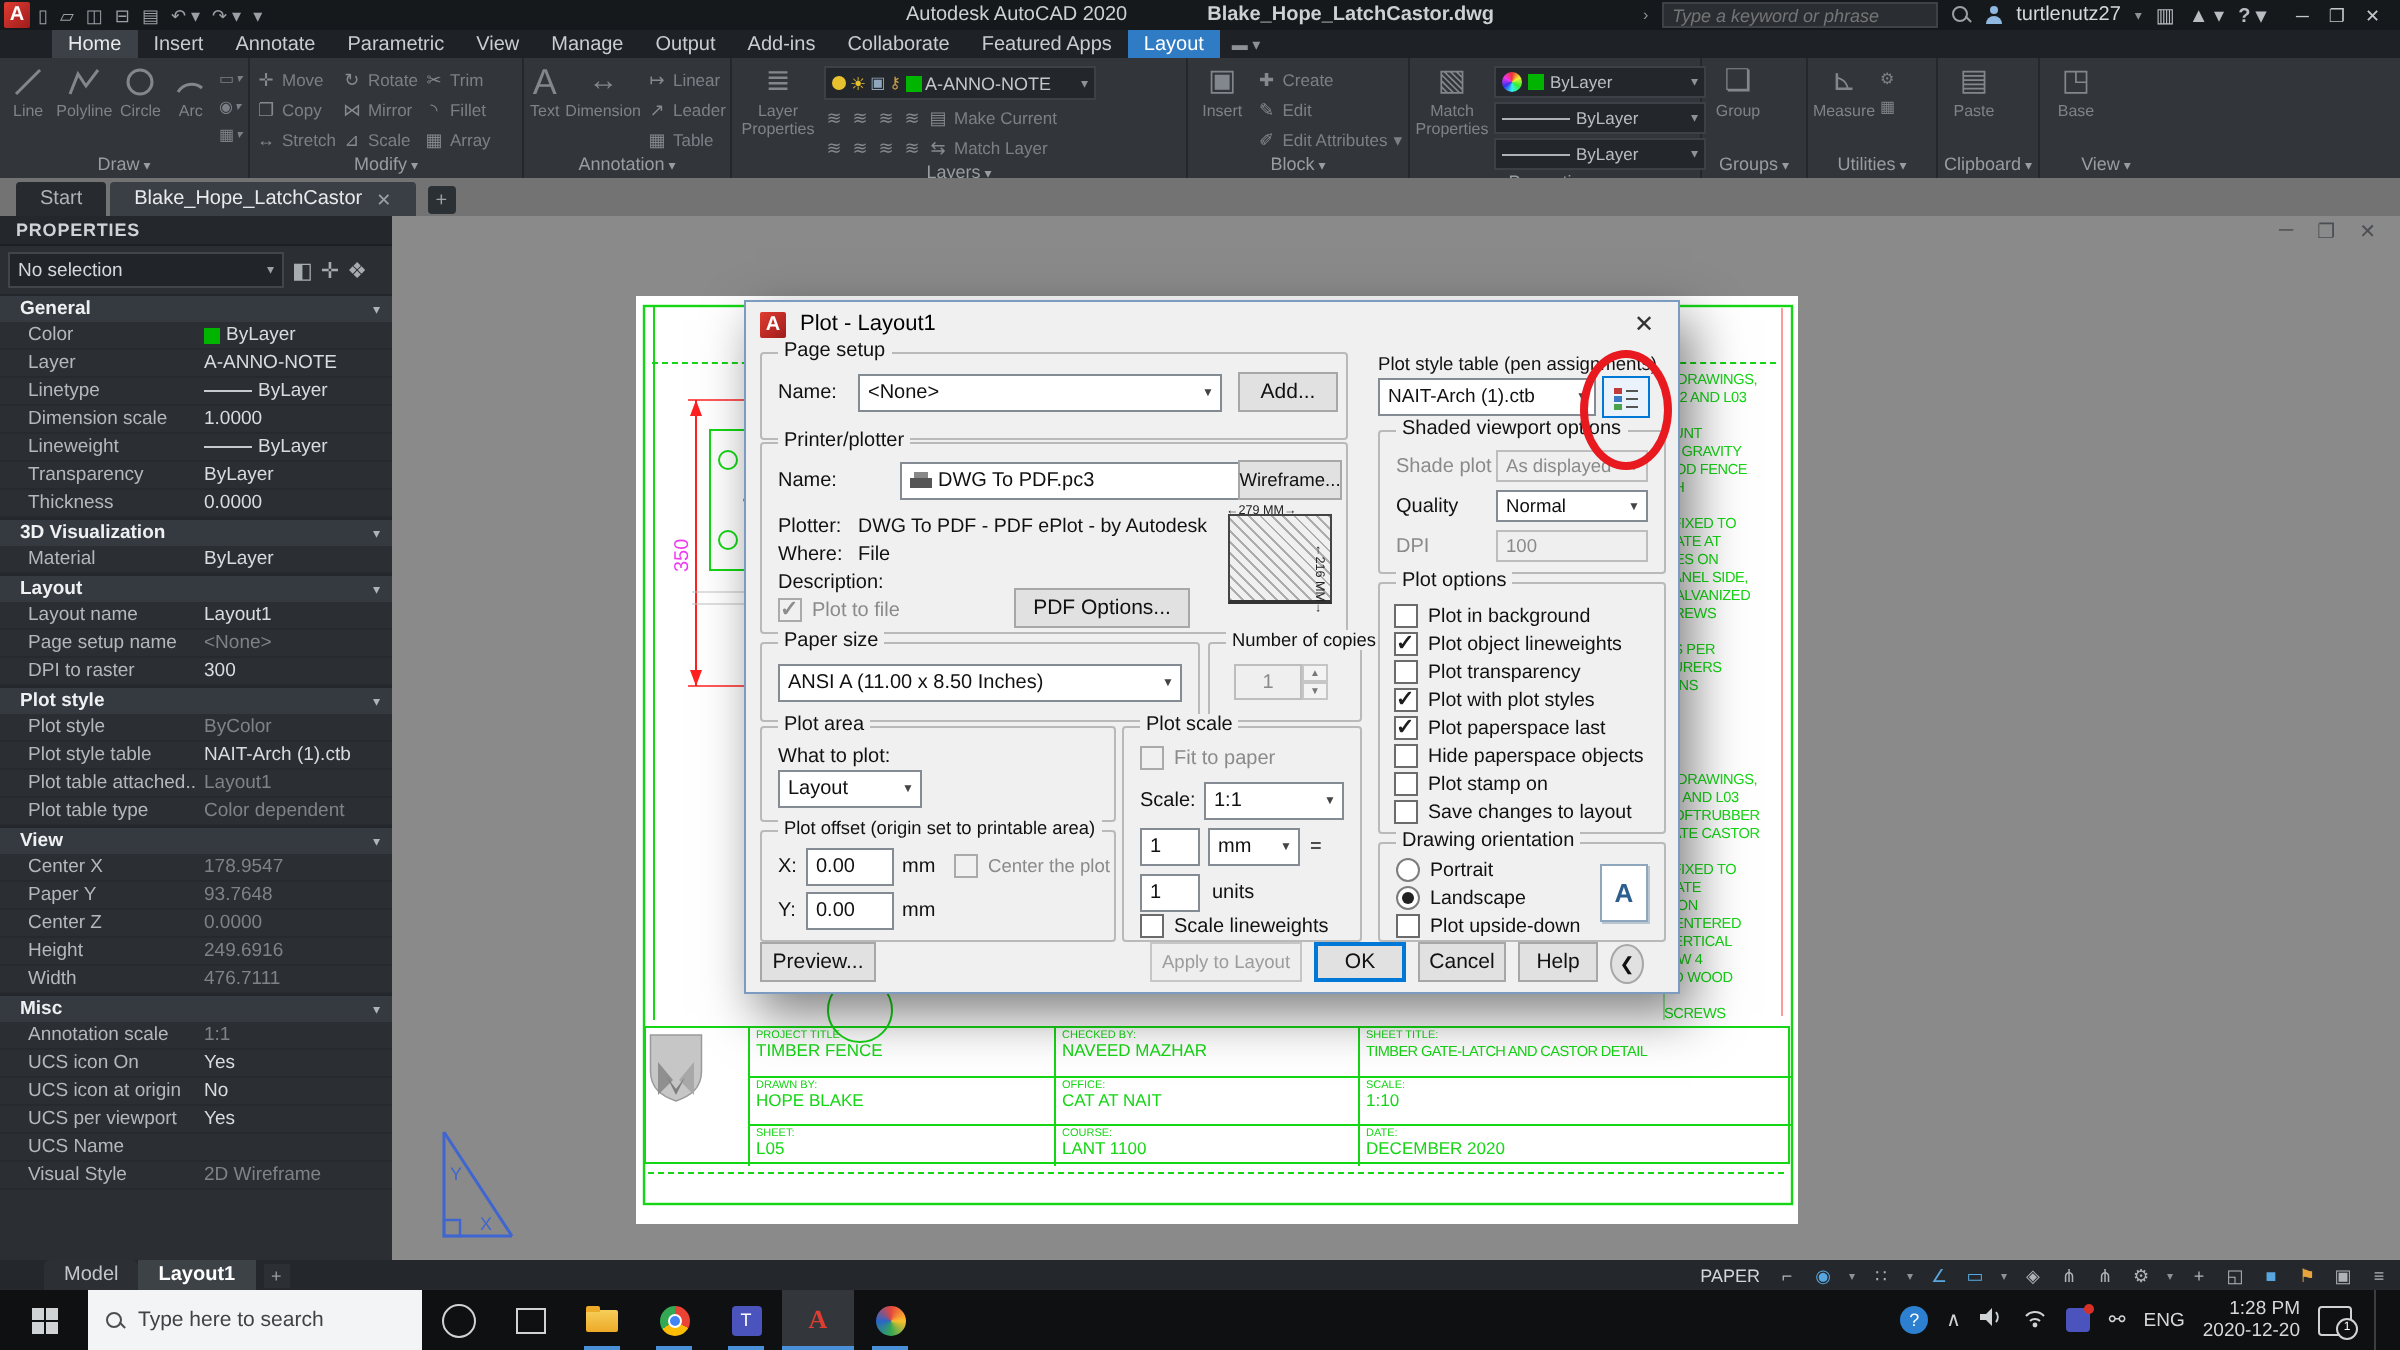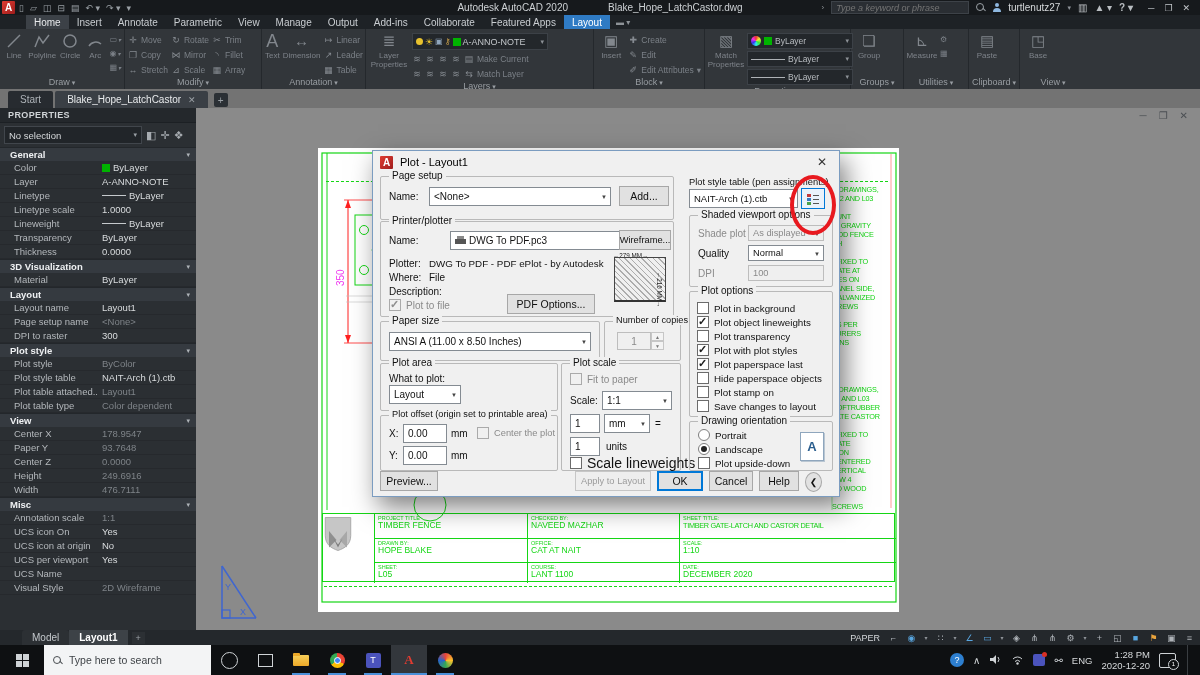--- a/index.html
+++ b/index.html
@@ -6,21 +6,21 @@
   .screen{position:relative;width:1200px;height:675px;overflow:hidden;
     font-family:"Liberation Sans",sans-serif;background:#1a1d21;-webkit-font-smoothing:antialiased;}
   
   .titlebar{position:absolute;left:0;top:0;width:1200px;height:15px;background:#16191c;
     display:flex;align-items:center;color:#b9bdc1;font-size:10px;}
   .acad-logo{width:13px;height:13px;background:linear-gradient(135deg,#e03c31,#9e1c1c);color:#fff;
     font-weight:bold;font-size:10px;display:flex;align-items:center;justify-content:center;margin:0 4px 0 2px;border-radius:1px;}
   .qat{display:flex;align-items:center;gap:6px;color:#9aa0a5;font-size:9px;}
   .qat span{cursor:default;}
   .tb-center{position:absolute;left:0;right:0;text-align:center;font-size:10px;color:#cdd1d4;pointer-events:none;}
-  .tb-center b{font-weight:normal;margin-left:28px;padding-left:12px;}
+  .tb-center b{font-weight:bold;margin-left:28px;padding-left:12px;}
   .tb-right{margin-left:auto;display:flex;align-items:center;gap:7px;padding-right:4px;z-index:2;}
   .tb-search{width:128px;height:11px;background:#2a2e33;border:1px solid #3d4248;color:#8a9095;
     font-style:italic;font-size:9px;padding:0 4px;font-family:"Liberation Sans",sans-serif;}
   .mag{position:relative;width:9px;height:9px;display:inline-block;}
   .mag::before{content:"";position:absolute;left:0;top:0;width:6px;height:6px;border:1.4px solid #9aa0a5;border-radius:50%;}
   .mag::after{content:"";position:absolute;left:6px;top:6px;width:4px;height:1.4px;background:#9aa0a5;transform:rotate(45deg);}
   .person{position:relative;width:9px;height:9px;display:inline-block;}
   .person::before{content:"";position:absolute;left:2.5px;top:0;width:4px;height:4px;border-radius:50%;background:#8fb8e0;}
   .person::after{content:"";position:absolute;left:0.5px;top:4.5px;width:8px;height:4px;border-radius:4px 4px 0 0;background:#8fb8e0;}
   .winbtns{display:flex;gap:10px;margin-left:8px;font-size:9px;color:#c3c7cb;padding-right:6px;}
@@ -524,21 +524,21 @@
         <span class="pv">A-ANNO-NOTE</span>
       </div>
     <div class="pr">
         <span class="pl">Linetype</span>
         <span class="pv">
           <span class="lnsw" style="width:24px;background:#c6cacd"></span>
           <span>ByLayer</span>
         </span>
       </div>
     <div class="pr">
-        <span class="pl">Linetype scale</span>
+        <span class="pl">Dimension scale</span>
         <span class="pv">1.0000</span>
       </div>
     <div class="pr">
         <span class="pl">Lineweight</span>
         <span class="pv">
           <span class="lnsw" style="width:24px;background:#c6cacd"></span>
           <span>ByLayer</span>
         </span>
       </div>
     <div class="pr">
@@ -893,21 +893,21 @@
             <span>mm</span>
             <span class="caret">▼</span>
           </span>
         <span class="lbl" style="left:93px;top:54px;">=</span>
         <span class="winp" style="left:8px;top:73px;width:30px;">
             <span>1</span>
           </span>
         <span class="lbl" style="left:44px;top:77px;">units</span>
         <span class="optrow abs" style="left:8px;top:92px;">
           <span class="cb"></span>
-            <span style="font-size:14px">Scale lineweights</span>
+            <span style="font-size:10px">Scale lineweights</span>
           </span>
       </div>
 
       <div class="grp" style="left:7px;top:264px;width:176px;height:54px;">
         <span class="gt small">Plot offset (origin set to printable area)</span>
         <span class="lbl" style="left:8px;top:12px;">X:</span>
         <span class="winp" style="left:22px;top:8px;width:44px;">
             <span>0.00</span>
           </span>
         <span class="lbl" style="left:70px;top:12px;">mm</span>

